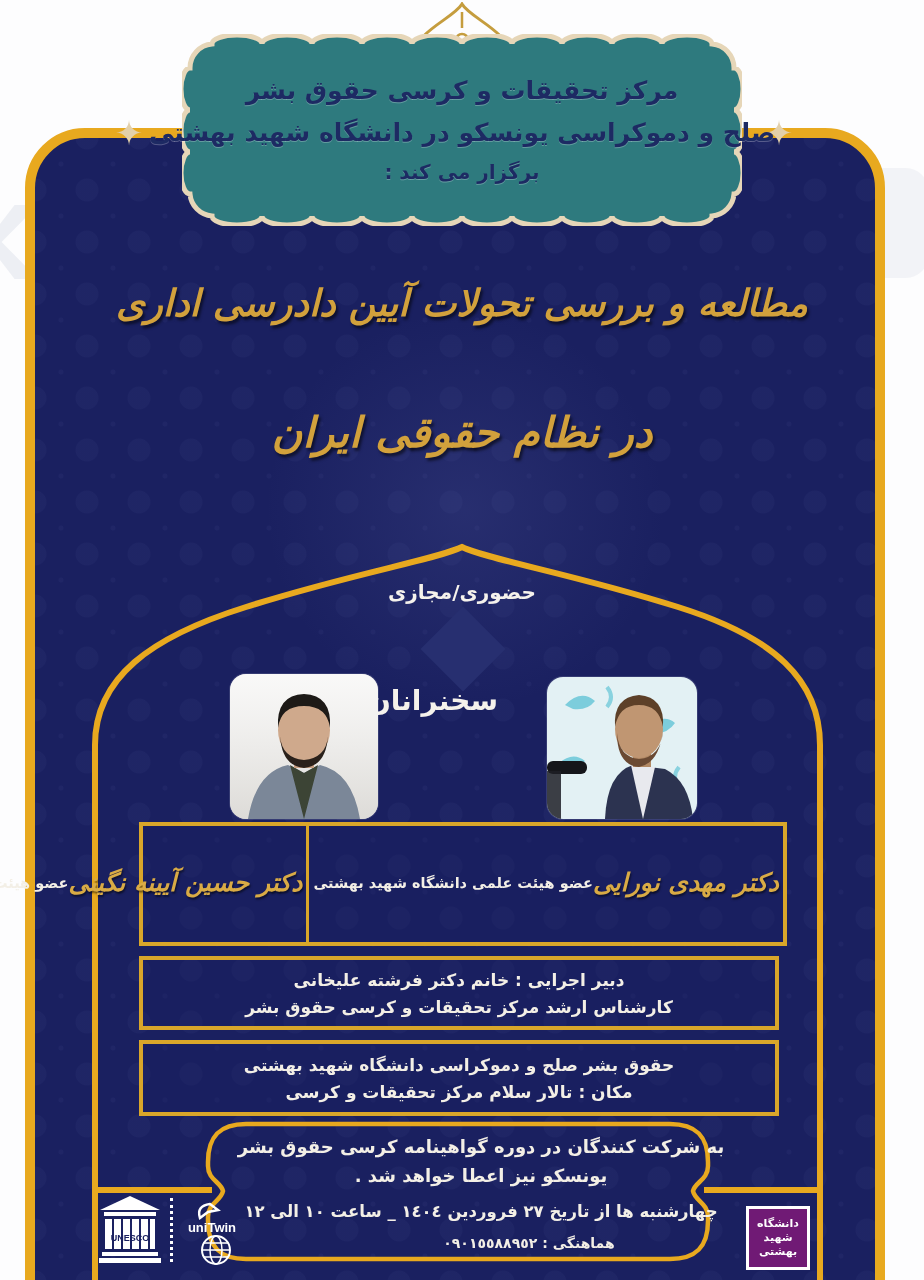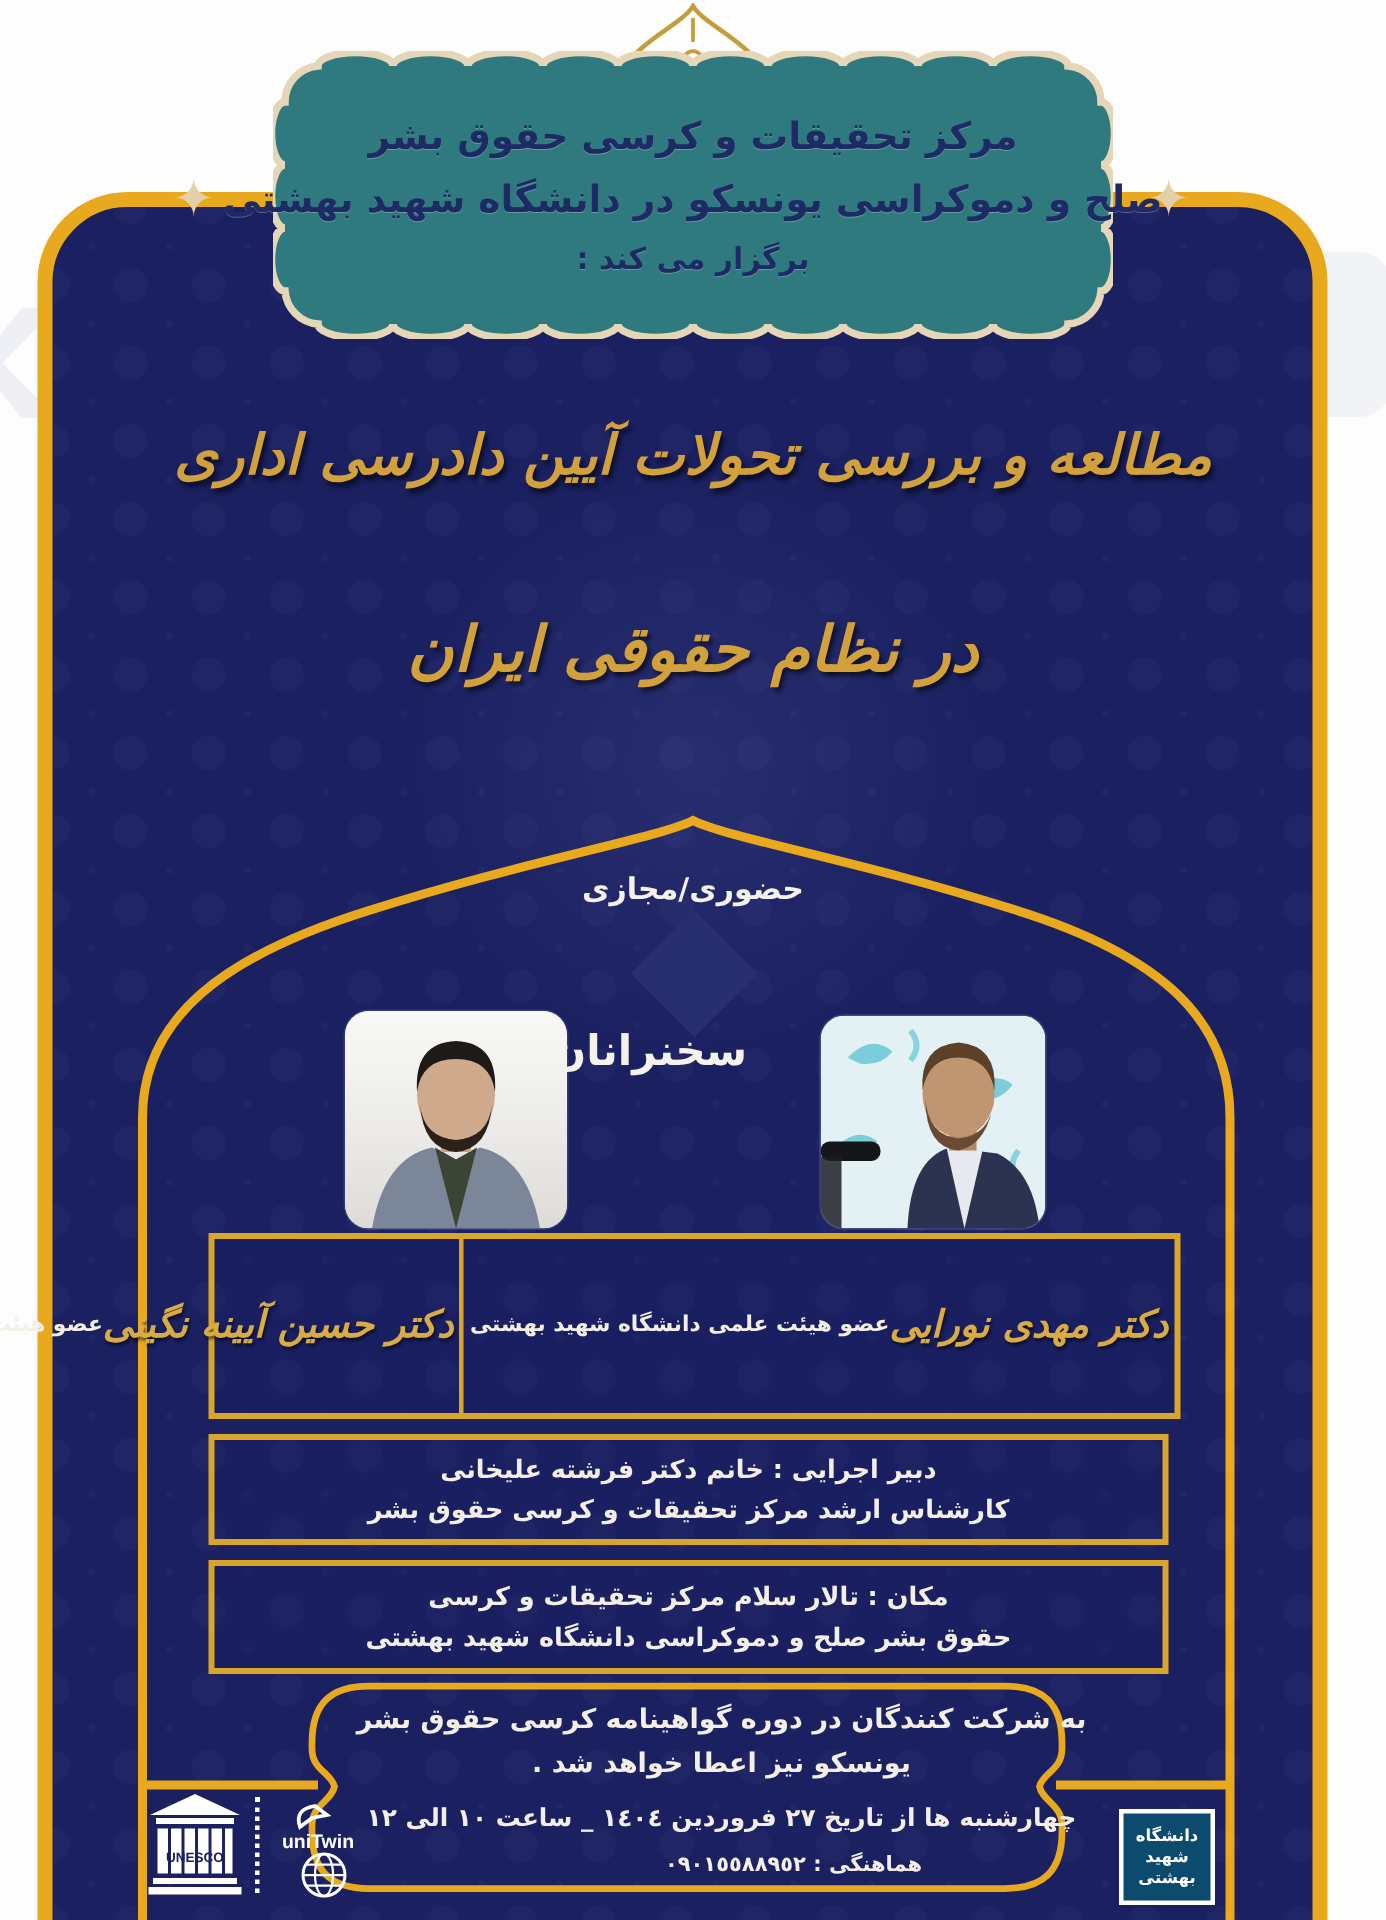--- a/index.html
+++ b/index.html
@@ -61,21 +61,21 @@
   
   .note-line{left:0;width:924px;text-align:center;color:#f3efe6;font-weight:bold;direction:rtl;white-space:nowrap;margin-left:19px;}
   .note-1{top:1136px;font-size:18px;}
   .note-2{top:1165px;font-size:18px;}
   .sched{top:1202px;font-size:16.5px;}
   .contact{top:1235px;font-size:14px;padding-left:48px;}
   
   .logo-divider{left:170px;top:1198px;height:64px;border-left:3px dotted #ffffff;}
   .sbu-logo{left:746px;top:1206px;width:64px;height:64px;border:3px solid #fff;box-sizing:border-box;
     display:flex;align-items:center;justify-content:center;text-align:center;
-    color:#fff;font-weight:bold;font-size:11px;line-height:1.25;direction:rtl;padding:2px;background:#0c4a6e;}
+    color:#fff;font-weight:bold;font-size:11px;line-height:1.25;direction:rtl;padding:2px;background:#701a75;}
   svg{display:block;}
 </style>
 </head>
 <body>
 
 <div class="abs wm wm-left"></div>
 <div class="abs wm wm-right"></div>
 
 <div class="abs panel"></div>
 <div class="abs center-glow"></div>
@@ -177,22 +177,22 @@
     <div class="speaker-aff">عضو هیئت علمی دانشگاه تربیت مدرس</div>
   </div>
 </div>
 
 <div class="abs gold-box info-box exec-box">
   <div class="info-line">دبیر اجرایی : خانم دکتر فرشته علیخانی</div>
   <div class="info-line">کارشناس ارشد مرکز تحقیقات و کرسی حقوق بشر</div>
 </div>
 
 <div class="abs gold-box info-box loc-box">
+  <div class="info-line">حقوق بشر صلح و دموکراسی دانشگاه شهید بهشتی</div>
   <div class="info-line">مکان : تالار سلام مرکز تحقیقات و کرسی</div>
-  <div class="info-line">حقوق بشر صلح و دموکراسی دانشگاه شهید بهشتی</div>
 </div>
 
 <div class="abs" style="left:204px;top:1120px;width:510px;height:144px;">
   <svg width="510" height="144" viewBox="0 0 510 144">
     <path d="M 42 4 H 466 C 492 4 504 16 504 42 V 46 C 504 60 491 62 489 71 C 491 81 504 83 504 97 V 101
              C 504 127 492 139 466 139 H 42 C 16 139 4 127 4 101 V 97 C 4 83 17 81 19 71 C 17 62 4 60 4 46 V 42
              C 4 16 16 4 42 4 Z" fill="none" stroke="#e8a91f" stroke-width="4.5"></path>
   </svg>
 </div>
 

